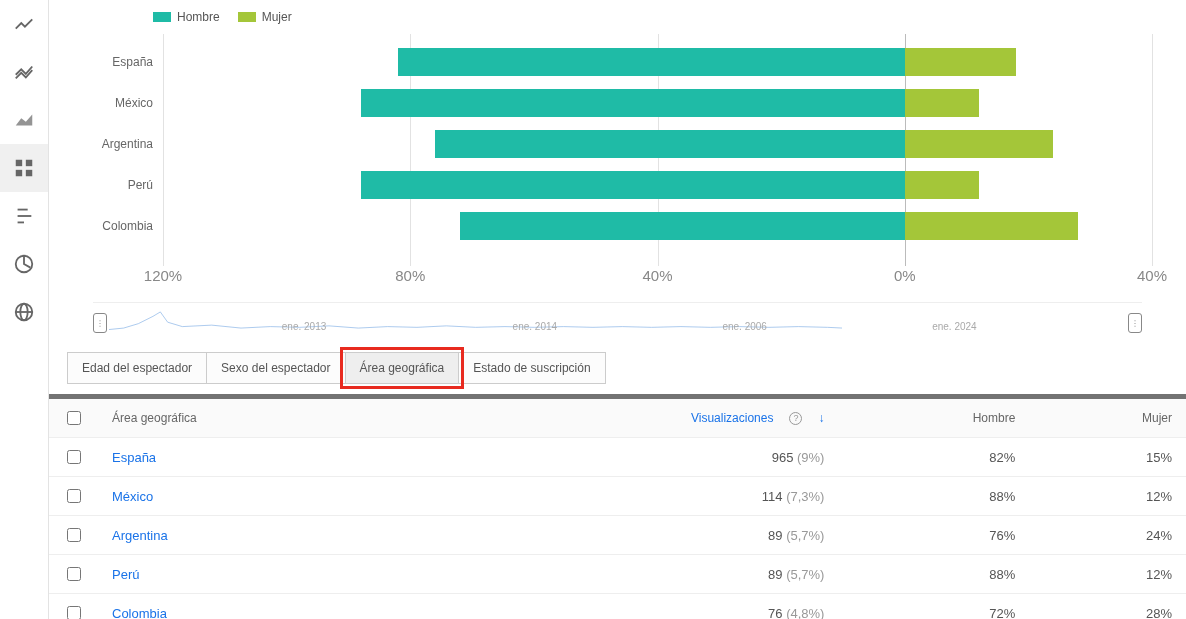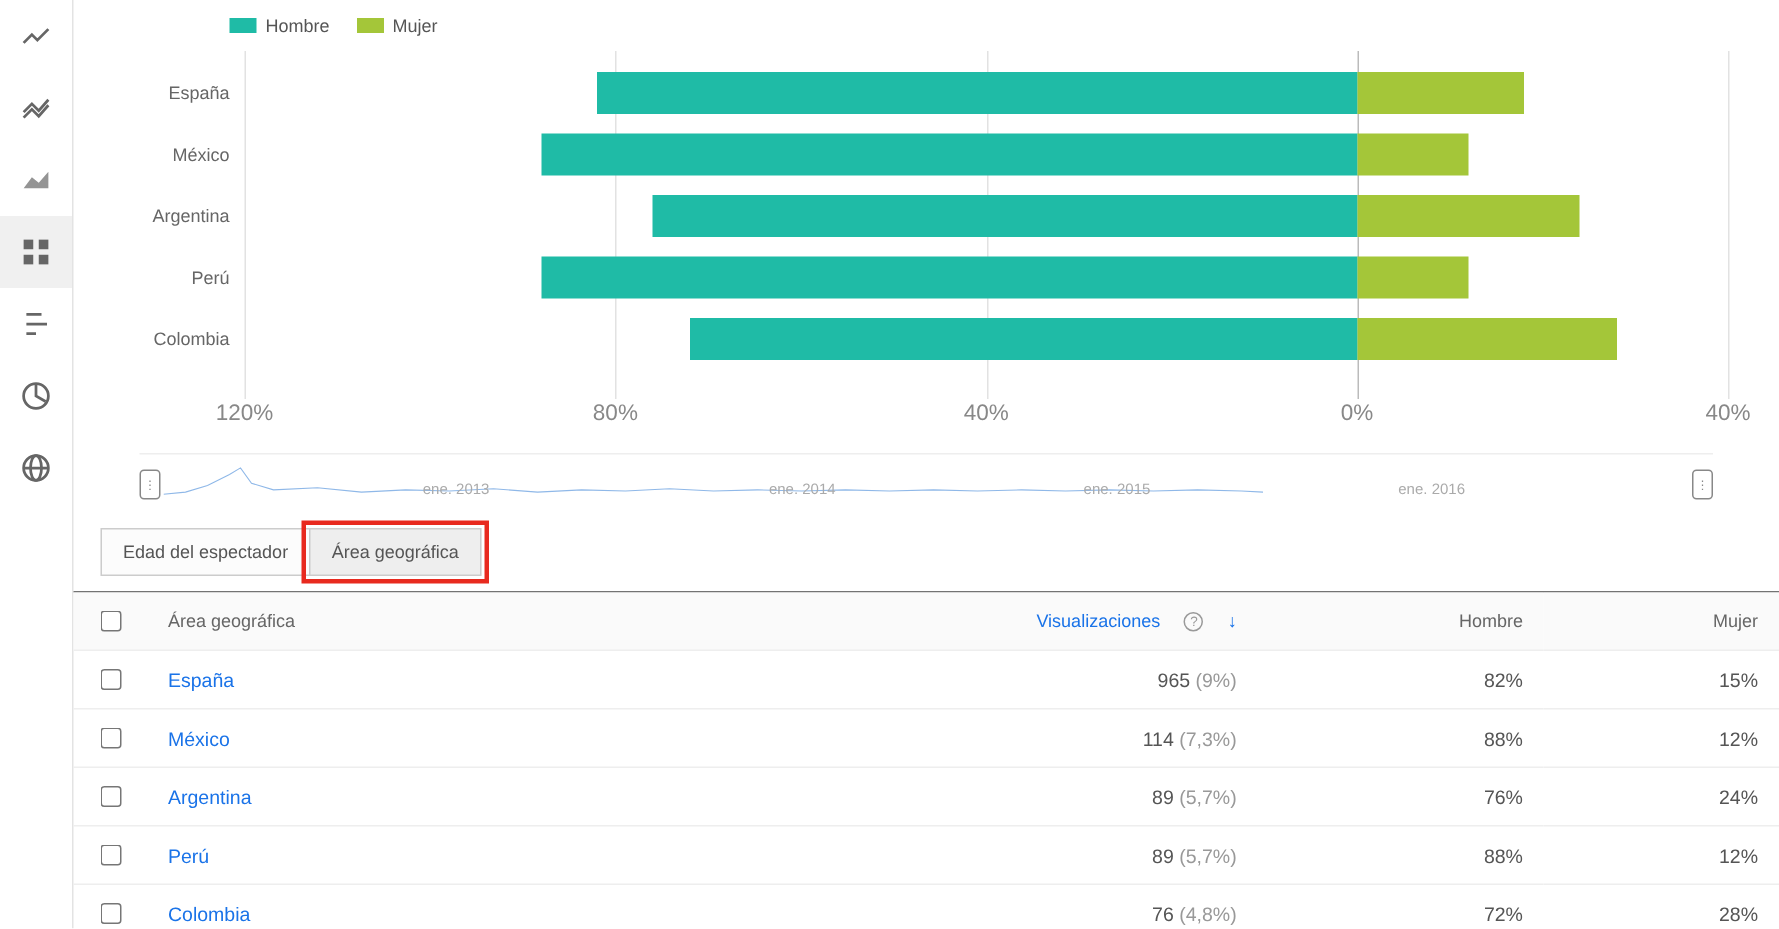--- a/index.html
+++ b/index.html
@@ -19,21 +19,21 @@
   .vline { position:absolute; top:0; bottom:0; width:1px; background:#e2e2e2; }
   .axis-label { position:absolute; bottom:10px; font-size:15px; color:#888; transform:translateX(-50%); }
   .row-area { position:absolute; left:0; right:0; top:8px; bottom:48px; display:flex; flex-direction:column; justify-content:space-around;}
   .brow { position:relative; height:36px; }
   .cat-label { position:absolute; left:-90px; width:80px; text-align:right; top:50%; transform:translateY(-50%); font-size:12px; color:#666;}
   .bar-h { position:absolute; top:50%; height:28px; transform:translateY(-50%); }
   .timeline { height:38px; margin:8px 20px 0 20px; position:relative; border-top:1px solid #eee;}
   .tl-handle { position:absolute; top:10px; width:14px; height:20px; border:1px solid #888; border-radius:3px; background:#fff; display:flex; align-items:center; justify-content:center; font-size:8px; color:#888;}
   .tl-spark { position:absolute; left:16px; right:16px; top:6px; height:22px; }
   .tl-label { position:absolute; top:18px; font-size:10px; color:#aaa; }
-  .tabs { display:flex; gap:0; padding:12px 18px 10px 18px; border-bottom:1px solid #737373; }
+  .tabs { display:flex; gap:0; padding:12px 18px 10px 18px; border-bottom:5px solid #737373; }
   .tab { padding:8px 14px; border:1px solid #ccc; background:#fcfcfc; cursor:pointer; font-size:12px; color:#555; margin-right:-1px;}
   .tab.active { background:#eee; }
   .tab.highlight { outline:3px solid #e82a1f; outline-offset:2px; position:relative; z-index:2;}
   .table { width:100%; border-collapse:collapse; }
   .table th, .table td { padding:9px 14px; border-bottom:1px solid #eee; text-align:right; font-weight:normal;}
   .table th:first-child, .table td:first-child { width:28px; text-align:center;}
   .table th:nth-child(2), .table td:nth-child(2) { text-align:left; }
   .table th { font-size:12px; color:#666; background:#fafafa;}
   .table td { font-size:13px; }
   .link { color:#1a73e8; cursor:pointer; }
@@ -149,28 +149,30 @@
         </div>
 
       <div class="timeline">
         <div class="tl-handle" style="left:0">⋮</div>
         <svg class="tl-spark" viewBox="0 0 1000 30" preserveAspectRatio="none">
           <polyline points="0,28 20,26 40,20 60,10 70,4 80,18 100,24 140,22 180,26 220,24 260,25 300,23 340,26 380,24 420,25 460,23 500,25 540,24 580,25 620,24 660,25 700,24 740,25 780,24 820,25 860,24 900,25 940,24 980,25 1000,26" fill="none" stroke="#8fb8e8" stroke-width="1"></polyline>
         </svg>
         <div class="tl-handle" style="right:0">⋮</div>
         <span class="tl-label" style="left:18%">ene. 2013</span>
         <span class="tl-label" style="left:40%">ene. 2014</span>
-        <span class="tl-label" style="left:60%">ene. 2015</span>
-        <span class="tl-label" style="left:80%">ene. 2016</span>
+        <span class="tl-label" style="left:60%">ene. 2006</span>
+        <span class="tl-label" style="left:80%">ene. 2024</span>
       </div>
     </div>
 
     <div class="tabs" id="tabs">
         <div class="tab">Edad del espectador</div>
+        <div class="tab">Sexo del espectador</div>
         <div class="tab active highlight">Área geográfica</div>
+        <div class="tab">Estado de suscripción</div>
       </div>
 
     <table class="table">
       <thead>
         <tr>
           <th><input type="checkbox" style=""></th>
           <th><span>Área geográfica</span></th>
           <th>
             <span class="sort-head">
               <span>Visualizaciones</span>

